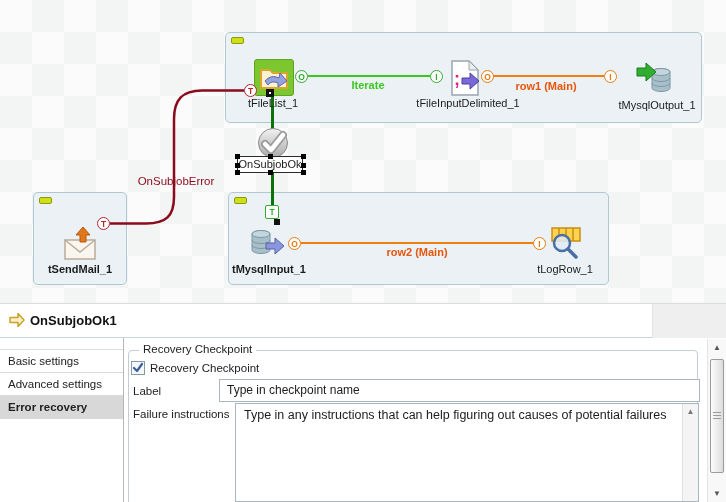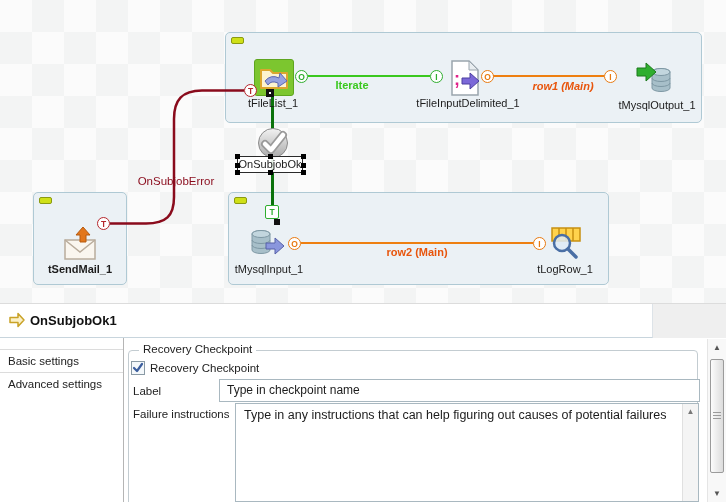--- a/index.html
+++ b/index.html
@@ -100,33 +100,33 @@
       <path d="M4 8 h9 l3 3 h14 v15 h-26 z" fill="#fdf3cf" stroke="#dca62e" stroke-width="2" stroke-linejoin="round"></path>
       <path d="M8 19 q6 -7 14 -3 l1 -5 l7 8 l-9 6 l0 -4 q-7 -3 -10 2 z" fill="#97a3e0" stroke="#5d68b0" stroke-width="1"></path>
     </svg>
     <div class="comp-label" style="left:230px;top:97px;width:86px;">tFileList_1</div>
     <div class="badge b-red" style="left:244px;top:84px;">T</div>
     <div class="badge b-green" style="left:295px;top:70px;">O</div>
     <div class="anchor" style="left:266px;top:89px;width:8px;height:8px;">
         <div class="dot"></div>
       </div>
 
-    <div class="flow-label" style="left:312px;top:79px;width:80px;color:#3ac81e;">Iterate</div>
+    <div class="flow-label" style="left:328px;top:79px;width:80px;color:#3ac81e;">Iterate</div>
 
     <svg class="comp-icon" style="left:450px;top:60px;" width="30" height="36" viewBox="0 0 30 36">
       <path d="M2 1 H19 L28 10 V35 H2 Z" fill="#ffffff" stroke="#9aa5ad" stroke-width="1.5"></path>
       <path d="M19 1 V10 H28 Z" fill="#e8edf0" stroke="#9aa5ad" stroke-width="1"></path>
       <text x="4" y="25" font-size="18" font-weight="bold" fill="#e0218a" font-family="Liberation Sans,sans-serif">;</text>
       <path d="M12 18 h8 v-5 l9 8 l-9 8 v-5 h-8 z" fill="#7b68d8" stroke="#4d3fa0" stroke-width="1"></path>
     </svg>
     <div class="comp-label" style="left:408px;top:97px;width:120px;">tFileInputDelimited_1</div>
     <div class="badge b-green" style="left:430px;top:70px;">I</div>
     <div class="badge b-orange" style="left:481px;top:70px;">O</div>
 
-    <div class="flow-label" style="left:519px;top:80px;width:88px;color:#e8550c;font-style:italic;">row1 (Main)</div>
+    <div class="flow-label" style="left:502px;top:80px;width:88px;color:#e8550c;">row1 (Main)</div>
 
     <svg class="comp-icon" style="left:636px;top:60px;" width="36" height="36" viewBox="0 0 36 36">
       <path d="M16 12 a9 3.5 0 0 1 18 0 v16 a9 3.5 0 0 1 -18 0 z" fill="#a7bfc9" stroke="#7e98a4"></path>
       <ellipse cx="25" cy="12" rx="9" ry="3.5" fill="#c2d6de" stroke="#7e98a4"></ellipse>
       <path d="M16 18 a9 3.5 0 0 0 18 0 M16 23 a9 3.5 0 0 0 18 0" fill="none" stroke="#7e98a4"></path>
       <path d="M1 8 h9 v-5 l10 9 l-10 9 v-5 h-9 z" fill="#2fae2f" stroke="#1d7a1d" stroke-width="1"></path>
     </svg>
     <div class="comp-label" style="left:611px;top:99px;width:92px;">tMysqlOutput_1</div>
     <div class="badge b-orange" style="left:604px;top:70px;">I</div>
 
@@ -164,21 +164,21 @@
     <div class="badge b-red" style="left:97px;top:217px;">T</div>
 
     <div class="badge square b-green" style="left:265px;top:205px;">T</div>
     <div class="anchor" style="left:274px;top:219px;width:6px;height:6px;"></div>
     <svg class="comp-icon" style="left:249px;top:226px;" width="36" height="36" viewBox="0 0 36 36">
       <path d="M3 8 a9 3.5 0 0 1 18 0 v16 a9 3.5 0 0 1 -18 0 z" fill="#a7bfc9" stroke="#7e98a4"></path>
       <ellipse cx="12" cy="8" rx="9" ry="3.5" fill="#c2d6de" stroke="#7e98a4"></ellipse>
       <path d="M3 14 a9 3.5 0 0 0 18 0 M3 19 a9 3.5 0 0 0 18 0" fill="none" stroke="#7e98a4"></path>
       <path d="M17 17 h9 v-5 l9 8 l-9 8 v-5 h-9 z" fill="#8a96dd" stroke="#5661a8" stroke-width="1"></path>
     </svg>
-    <div class="comp-label" style="left:228px;top:263px;width:82px;">tMysqlInput_1</div>
+    <div class="comp-label" style="left:228px;top:263px;width:82px;font-weight:bold;">tMysqlInput_1</div>
     <div class="badge b-orange" style="left:288px;top:237px;">O</div>
 
     <div class="flow-label" style="left:372px;top:246px;width:90px;color:#e8550c;">row2 (Main)</div>
 
     <svg class="comp-icon" style="left:546px;top:226px;" width="36" height="36" viewBox="0 0 36 36">
       <rect x="6" y="2" width="28" height="13" fill="#ffd34d" stroke="#c89010" stroke-width="1.5"></rect>
       <path d="M13 2 v13 M20 2 v13 M27 2 v13" stroke="#c89010" stroke-width="1.5"></path>
       <circle cx="16" cy="17" r="8" fill="rgba(223,235,246,0.85)" stroke="#4a6fa5" stroke-width="2.5"></circle>
       <path d="M22 23 L30 31" stroke="#4a6fa5" stroke-width="3.5" stroke-linecap="round"></path>
     </svg>
@@ -192,20 +192,21 @@
   <svg class="panel-title-icon" width="18" height="16" viewBox="0 0 18 16">
     <path d="M2 5.5 H10 V1.5 L16 8 L10 14.5 V10.5 H2 Z" fill="#fbf0c8" stroke="#c9a227" stroke-width="1.5" stroke-linejoin="round"></path>
   </svg>
   <div class="panel-title">OnSubjobOk1</div>
 
   <div class="panel-body"></div>
   <div class="tabs-sep"></div>
 
   <div class="tab" style="top:372px;">Advanced settings</div>
   <div class="tab" style="top:349px;">Basic settings</div>
+  <div class="tab active" style="top:395px;">Error recovery</div>
 
   <div class="group-box">
     <div class="group-legend">Recovery Checkpoint</div>
   </div>
 
   <div class="checkbox">
     <svg width="12" height="12" viewBox="0 0 12 12">
       <path d="M2 6 L5 9 L10 2" fill="none" stroke="#3c5e9e" stroke-width="2.2" stroke-linecap="round" stroke-linejoin="round"></path>
     </svg>
   </div>

